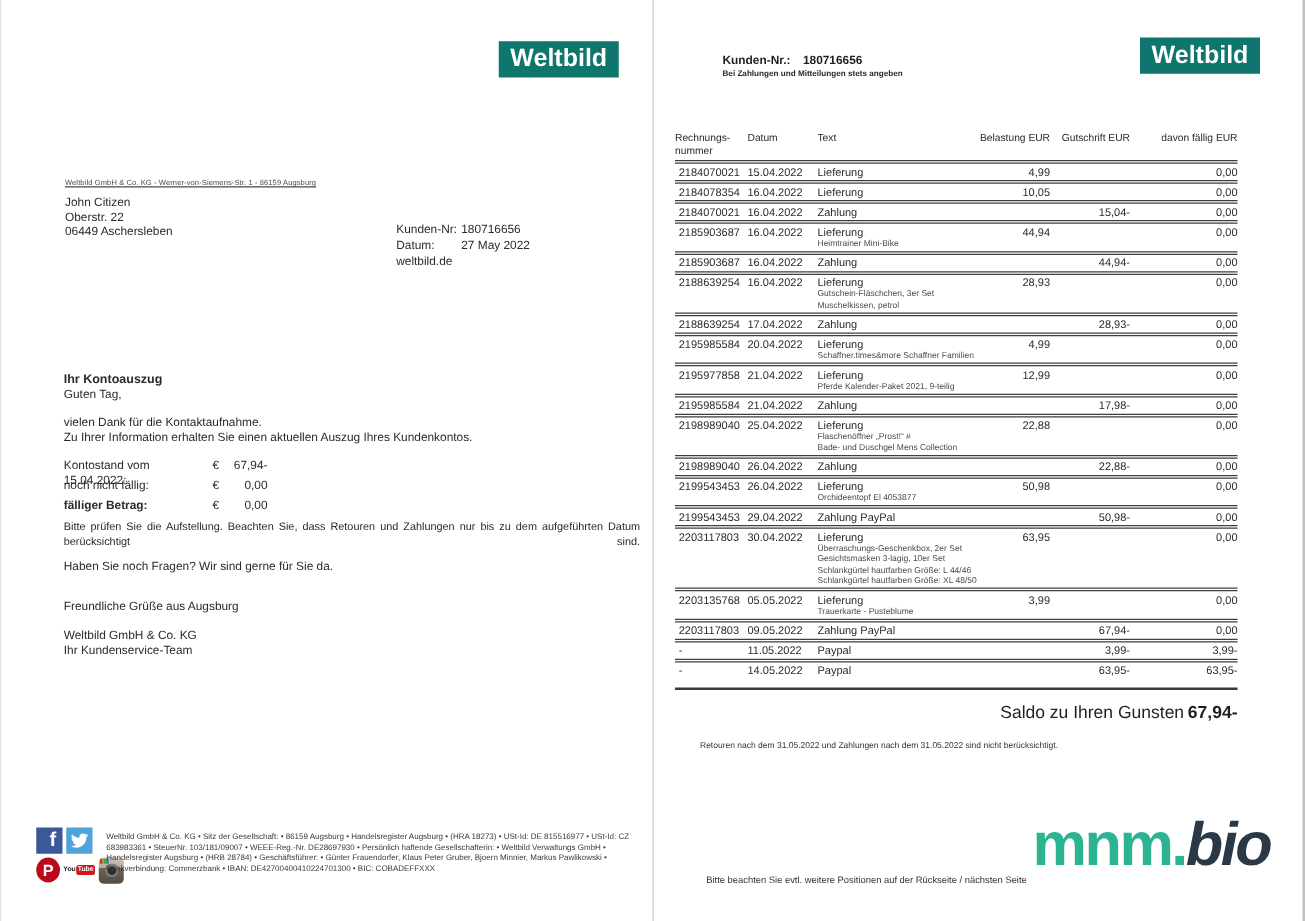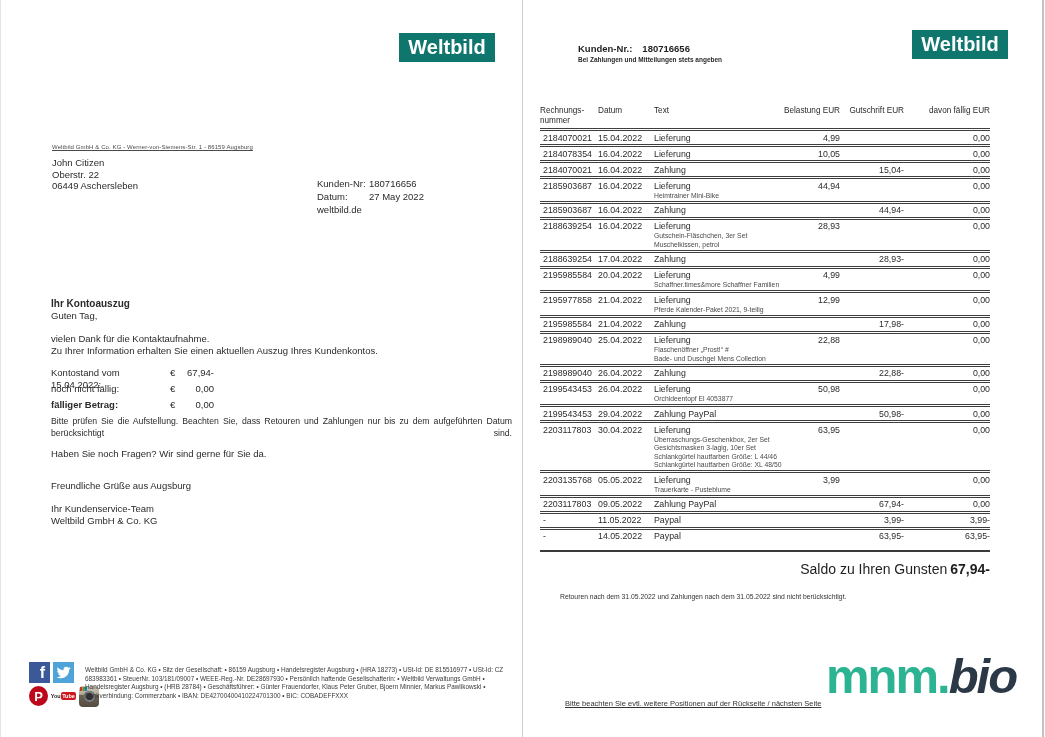--- a/index.html
+++ b/index.html
@@ -68,21 +68,21 @@
   .c3 .sub { font-size:6.8px; line-height:8px; color:#4a4a4a; white-space:nowrap; margin-top:0.5px; }
   .c3 .sub:first-of-type { margin-top:1.5px; }
   .table-end { border-top:2px solid #3a3a3a; margin-top:7px; }
   .saldo { margin-top:9px; text-align:right; font-size:14px; color:#1f1f1f; }
   .saldo b { margin-left:3px; }
   .retouren { margin-top:16px; margin-left:20px; font-size:6.8px; color:#333; }
 
   .watermark { position:absolute; left:826px; top:648px; font-size:49px; font-weight:bold; letter-spacing:-2px; white-space:nowrap; }
   .wm-g { color:#2cb392; }
   .wm-d { color:#2b3947; font-style:italic; }
-  .bottom-note { position:absolute; left:565px; top:699px; font-size:7.5px; color:#333;text-decoration:underline; }
+  .bottom-note { position:absolute; left:565px; top:699px; font-size:7.5px; color:#333; }
 </style>
 </head>
 <body>
 
 <div class="canvas">
   <div class="edge-left"></div>
   <div class="edge-right"></div>
   <div class="divider"></div>
 
   <div class="logo logo-left">Weltbild</div>
@@ -130,22 +130,22 @@
       <div class="sum-row bold">
         <span class="sl">fälliger Betrag:</span>
         <span class="scur">€</span>
         <span class="sval">0,00</span>
       </div>
     </div>
     <div class="lb-note">Bitte prüfen Sie die Aufstellung. Beachten Sie, dass Retouren und Zahlungen nur bis zu dem aufgeführten Datum berücksichtigt sind.</div>
     <div class="lb-question">Haben Sie noch Fragen? Wir sind gerne für Sie da.</div>
     <div class="lb-closing">Freundliche Grüße aus Augsburg</div>
     <div class="lb-team">
+      <div>Weltbild GmbH &amp; Co. KG</div>
       <div>Ihr Kundenservice-Team</div>
-      <div>Weltbild GmbH &amp; Co. KG</div>
     </div>
   </div>
 
   <div class="social">
     <div class="social-row">
       <span class="si fb">f</span>
       <span class="si tw">
         <svg viewBox="0 0 24 24">
             <path fill="#ffffff" d="M23.4 4.8c-.8.4-1.7.6-2.6.8.9-.6 1.6-1.5 2-2.5-.9.5-1.9.9-2.9 1.1C19 3.3 17.8 2.8 16.5 2.8c-2.5 0-4.6 2-4.6 4.6 0 .4 0 .7.1 1C8.2 8.2 4.8 6.4 2.6 3.7c-.4.7-.6 1.5-.6 2.3 0 1.6.8 3 2 3.8-.7 0-1.5-.2-2.1-.6v.1c0 2.2 1.6 4.1 3.7 4.5-.4.1-.8.2-1.2.2-.3 0-.6 0-.9-.1.6 1.8 2.3 3.2 4.3 3.2-1.6 1.2-3.6 2-5.7 2-.4 0-.7 0-1.1-.1 2 1.3 4.4 2.1 7 2.1 8.4 0 13-7 13-13v-.6c.9-.6 1.7-1.4 2.4-2.3z"></path>
           </svg>

